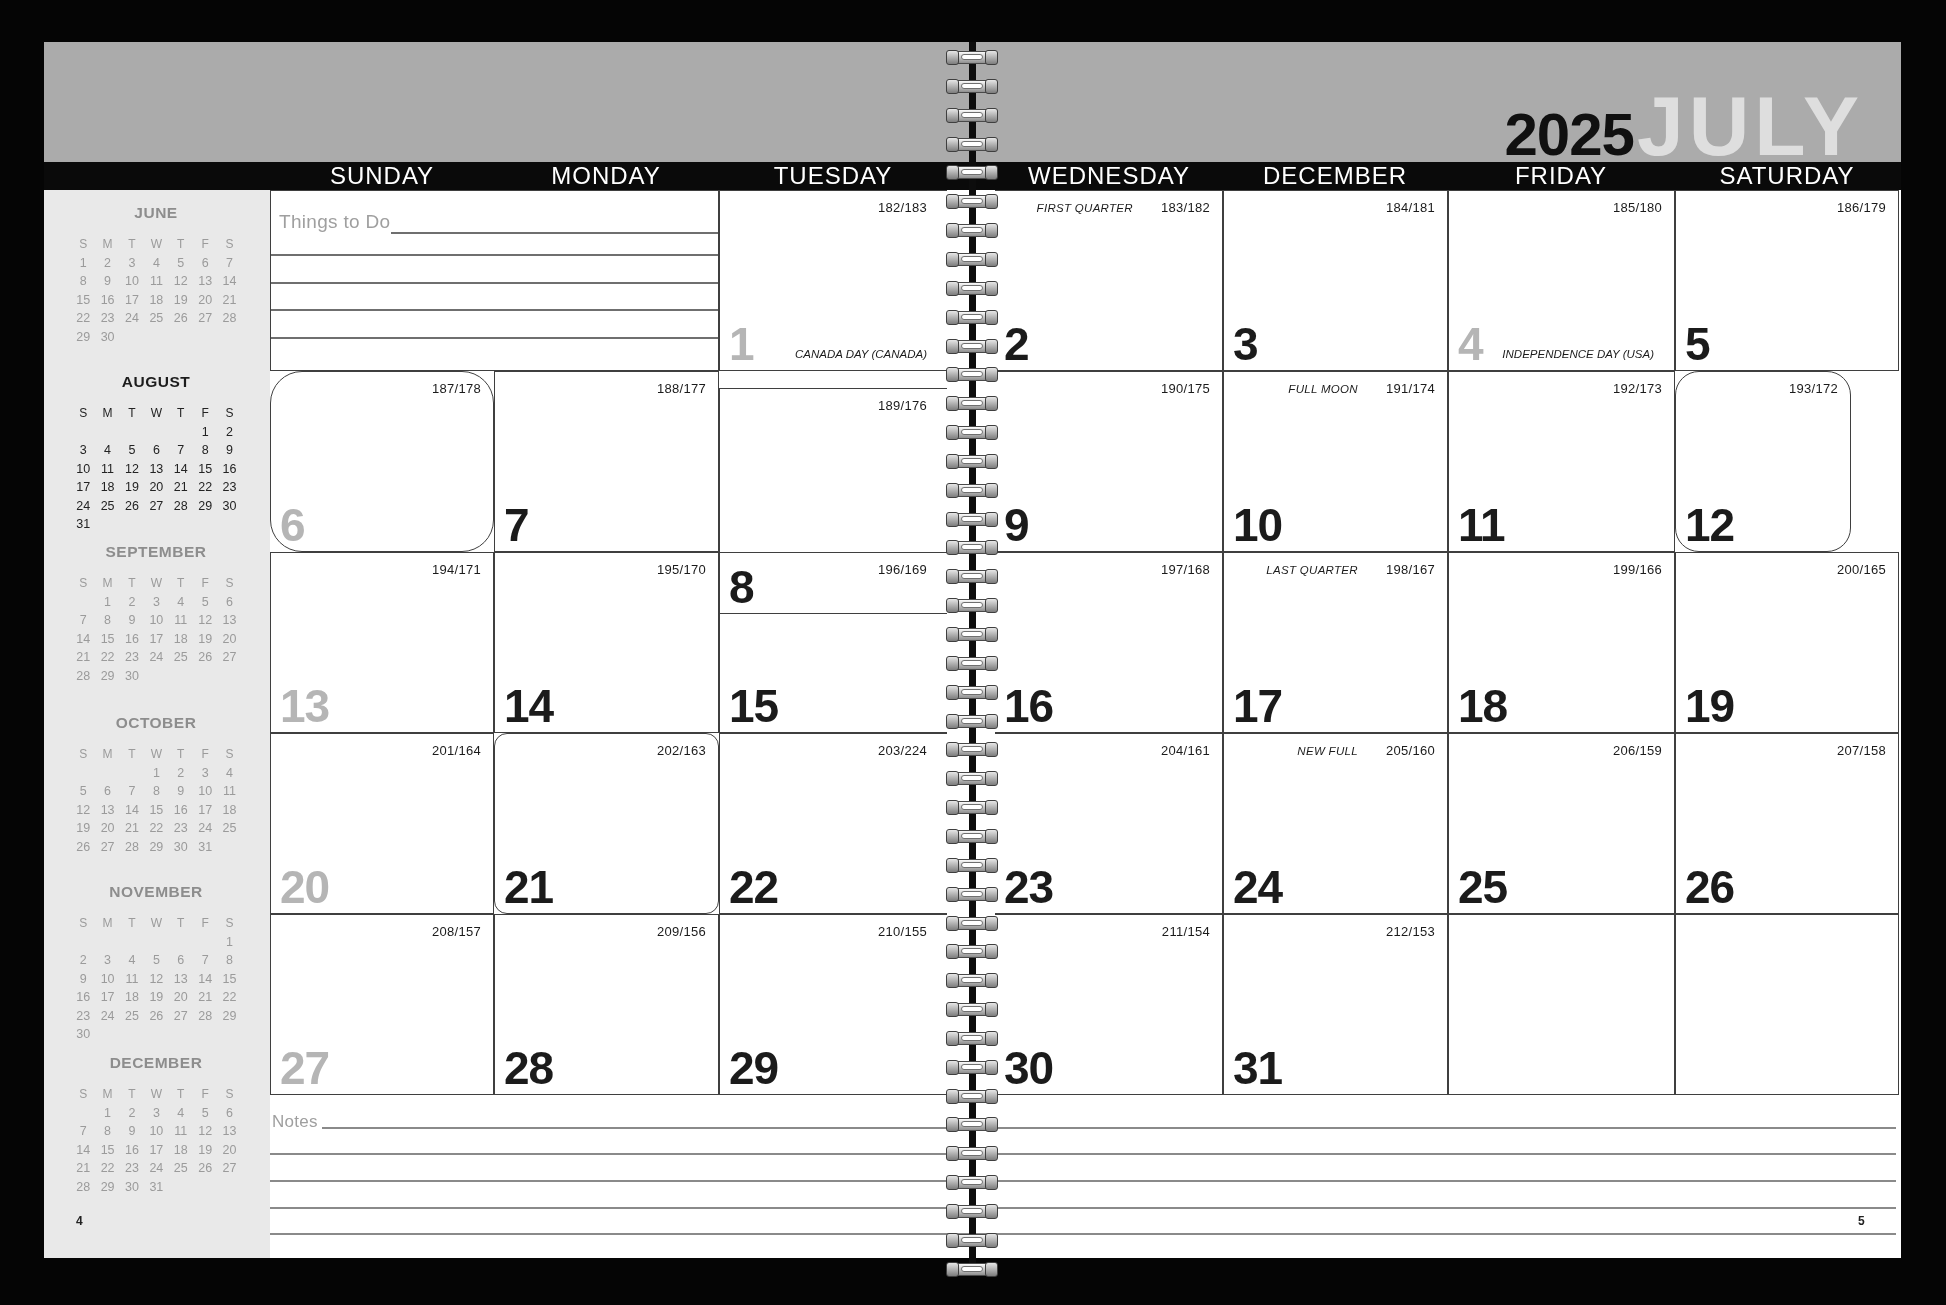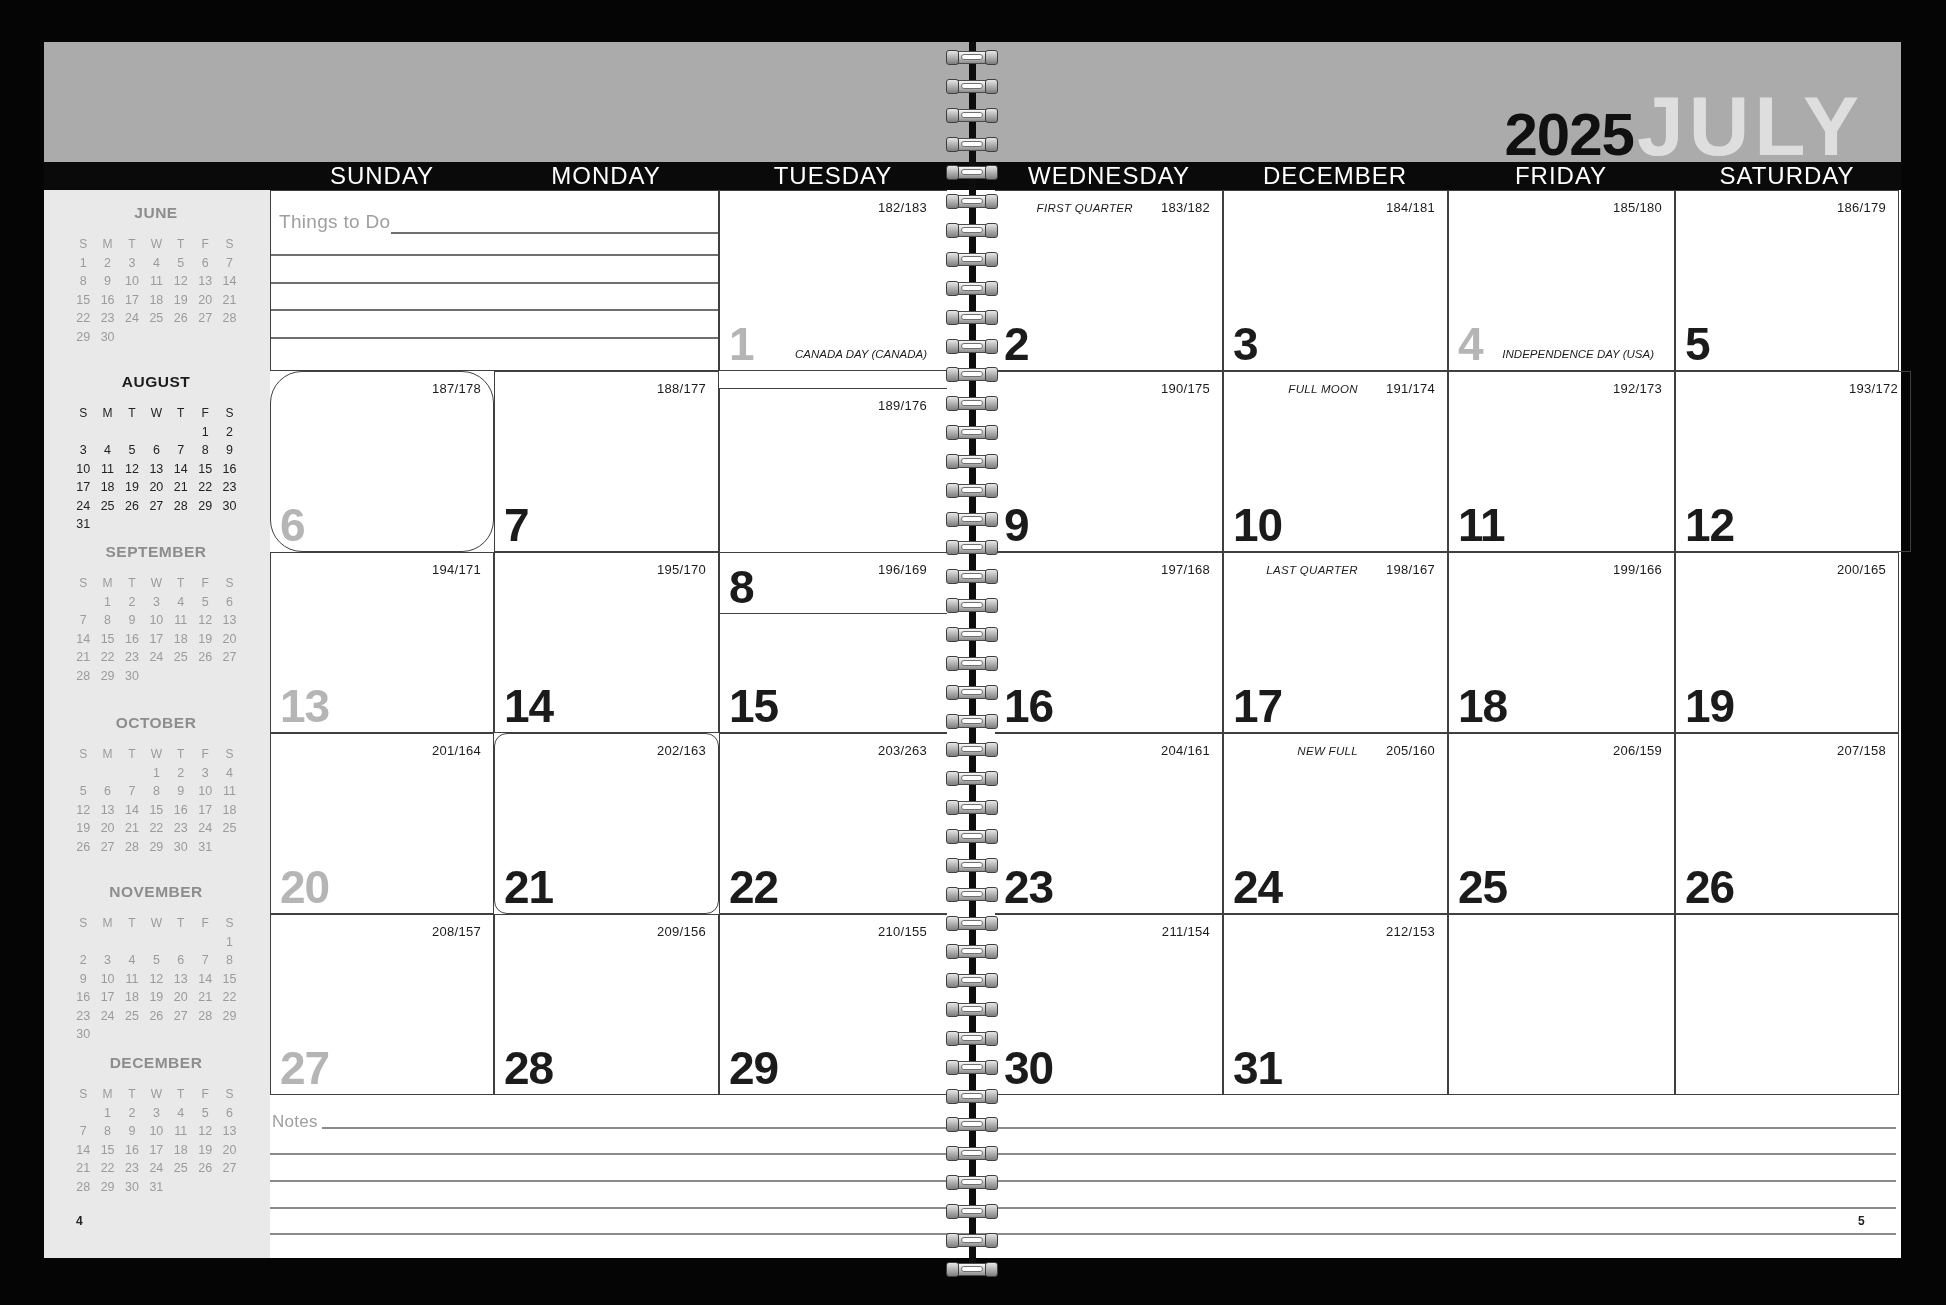--- a/index.html
+++ b/index.html
@@ -501,21 +501,21 @@
           <span class="dy">191/174</span>
         </div>
         <div class="dnum">10</div>
       </div>
       <div class="cell" style="left: 1448px; top: 371px; width: 227px; height: 181px;">
         <div class="dy-row">
           <span class="dy">192/173</span>
         </div>
         <div class="dnum">11</div>
       </div>
-      <div class="cell" style="left: 1675px; top: 371px; width: 236px; height: 181px;">
+      <div class="cell" style="left: 1675px; top: 371px; width: 176px; height: 181px; border-radius: 24px;">
         <div class="dy-row">
           <span class="dy">193/172</span>
         </div>
         <div class="dnum">12</div>
       </div>
       <div class="cell" style="left: 270px; top: 552px; width: 224px; height: 181px;">
         <div class="dy-row">
           <span class="dy">194/171</span>
         </div>
         <div class="dnum muted">13</div>
@@ -564,21 +564,21 @@
         <div class="dnum muted">20</div>
       </div>
       <div class="cell" style="left: 494px; top: 733px; width: 225px; height: 181px; border-radius: 13px;">
         <div class="dy-row">
           <span class="dy">202/163</span>
         </div>
         <div class="dnum">21</div>
       </div>
       <div class="cell noright padlg" style="left: 719px; top: 733px; width: 228px; height: 181px;">
         <div class="dy-row">
-          <span class="dy">203/263</span>
+          <span class="dy">203/224</span>
         </div>
         <div class="dnum">22</div>
       </div>
       <div class="cell noleft" style="left: 995px; top: 733px; width: 228px; height: 181px;">
         <div class="dy-row">
           <span class="dy">204/161</span>
         </div>
         <div class="dnum">23</div>
       </div>
       <div class="cell" style="left: 1223px; top: 733px; width: 225px; height: 181px;">

